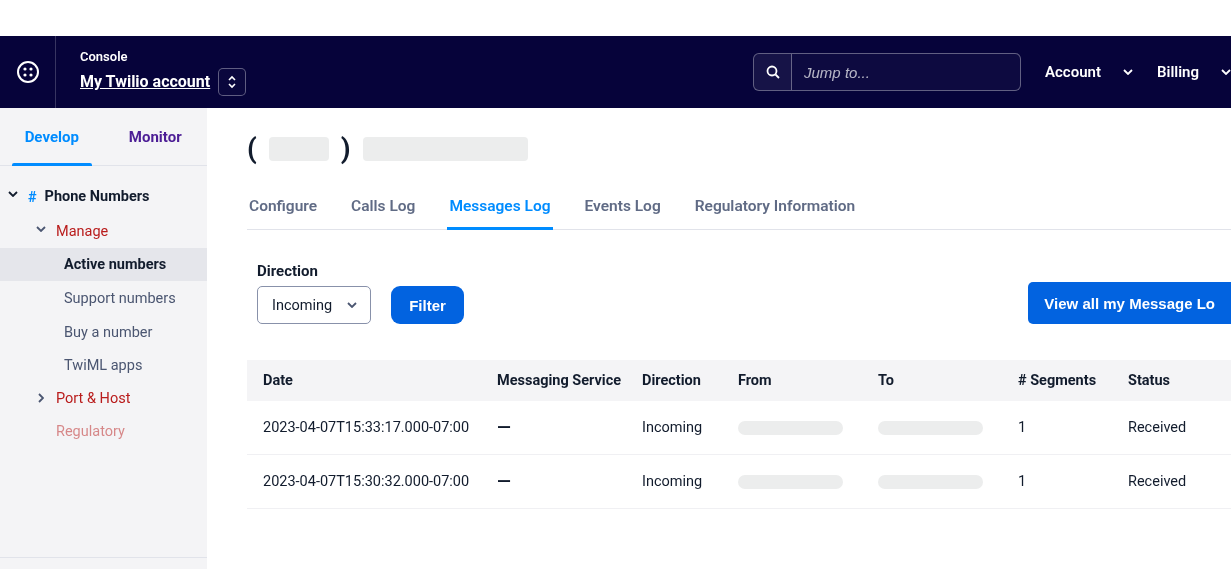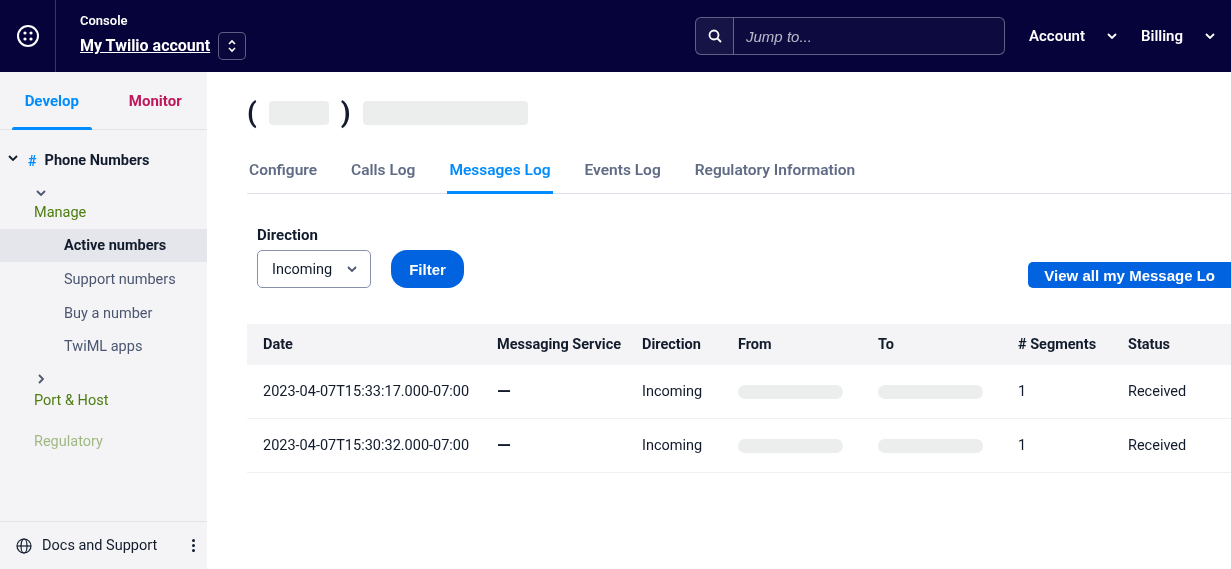--- a/index.html
+++ b/index.html
@@ -13,21 +13,22 @@
     overflow: hidden;
   }
 
   
   .header {
     background: #06033a;
     height: 72px;
     display: flex;
     align-items: center;
     color: #fff;
-    padding: 0 16px 0 0;
+    padding: 0 0 0 0;
+    margin-top: 36px;
   }
   .header-left {
     display: flex;
     align-items: center;
     height: 100%;
   }
   .logo-cell {
     width: 56px;
     height: 72px;
     display: flex;
@@ -78,21 +79,21 @@
     align-items: center;
     gap: 24px;
   }
   .search-wrap {
     display: flex;
     align-items: center;
     border: 1px solid rgba(255,255,255,0.35);
     border-radius: 6px;
     overflow: hidden;
     height: 38px;
-    width: 310px;
+    width: 268px;
     background: rgba(255,255,255,0.03);
   }
   .search-btn {
     width: 38px;
     height: 36px;
     display: flex;
     align-items: center;
     justify-content: center;
     border-right: 1px solid rgba(255,255,255,0.35);
     background: rgba(255,255,255,0.04);
@@ -137,21 +138,21 @@
     height: 58px;
     border-bottom: 1px solid #e1e3ea;
   }
   .tab {
     flex: 1;
     display: flex;
     align-items: center;
     justify-content: center;
     font-size: 15px;
     font-weight: 700;
-    color: #be185d;
+    color: #4c1d95;
     cursor: pointer;
     position: relative;
   }
   .tab.active {
     color: #008cff;
   }
   .tab.active::after {
     content: "";
     position: absolute;
     left: 12px;
@@ -176,21 +177,21 @@
     align-items: flex-start;
     gap: 8px;
     padding: 8px 10px 8px 6px;
     font-size: 14.5px;
     color: #121c2d;
     cursor: pointer;
   }
   .nav-item.level0 { font-weight: 700; }
   .nav-item.level0 .chev { width: 14px; display:flex; justify-content:center; margin-top:3px;}
   .nav-item.level0 .hash { color: #008cff; font-weight:700; margin-top:1px;}
-  .nav-item.level1 { padding-left: 34px; font-weight: 400; color: #4d7c0f; flex-direction: column;}
+  .nav-item.level1 { padding-left: 34px; font-weight: 400; color: #b91c1c;}
   .nav-item.level1 .chev { width: 14px; display:flex; justify-content:center; margin-top:3px;}
   .nav-item.level2 { padding-left: 64px; font-weight: 400; color: #4b5671;}
   .nav-item.level2.active {
     background: #e5e6eb;
     font-weight: 700;
     color: #121c2d;
   }
   .nav-item .chev-placeholder { width:14px; }
 
   .sidebar-footer {
@@ -282,28 +283,28 @@
     width: 20px; height:20px;
     display:flex; align-items:center; justify-content:center;
   }
   .filter-btn {
     margin-left: 20px;
     height: 38px;
     padding: 0 18px;
     background: #0263e0;
     color: #fff;
     border: none;
-    border-radius: 16px;
+    border-radius: 9px;
     font-size: 15px;
     font-weight: 700;
     cursor: pointer;
   }
   .viewall-btn {
     margin-left: auto;
-    height: 26px;
+    height: 42px;
     padding: 0 16px;
     background: #0263e0;
     color: #fff;
     border: none;
     border-radius: 5px 0 0 5px;
     font-size: 15px;
     font-weight: 700;
     cursor: pointer;
     white-space: nowrap;
   }

